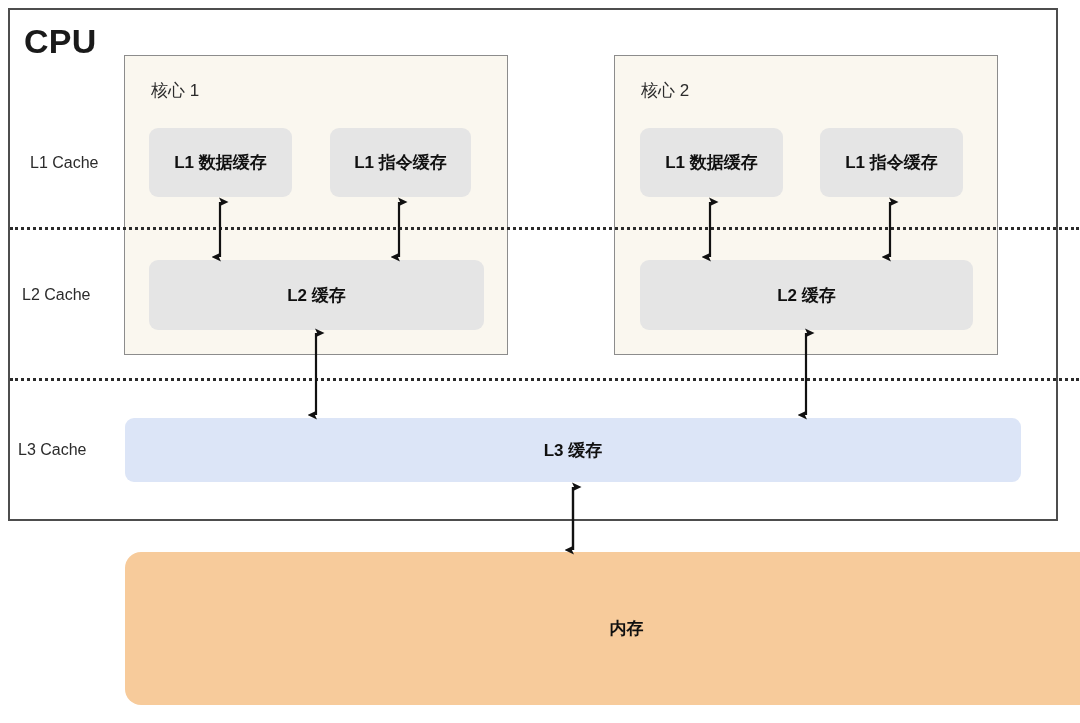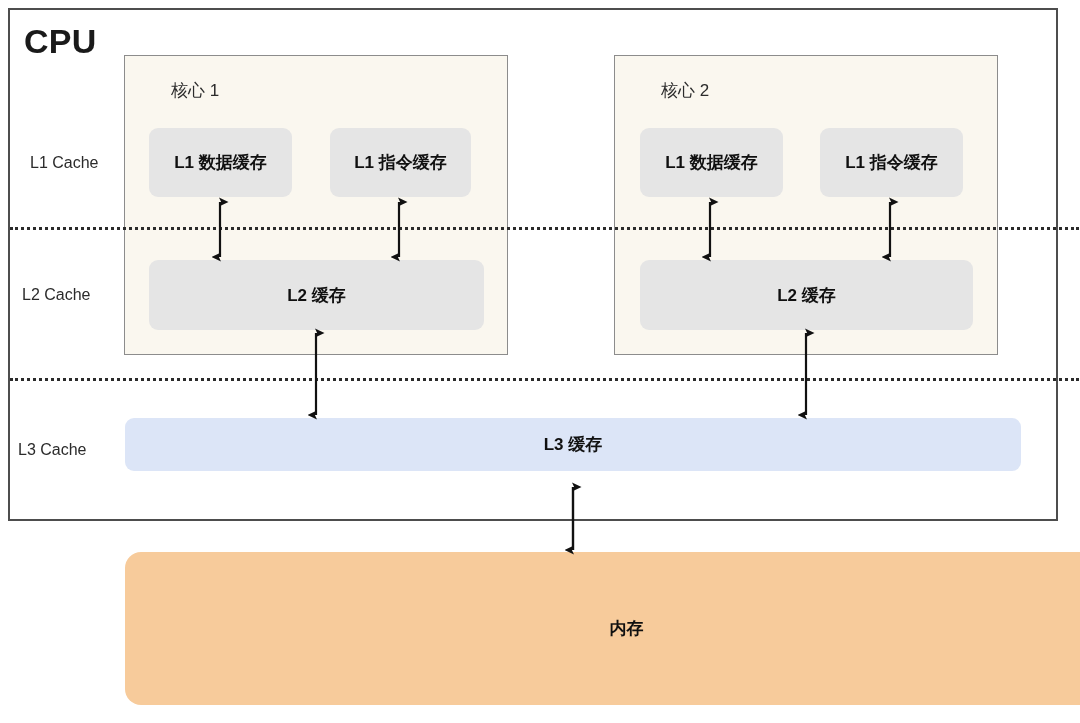--- a/index.html
+++ b/index.html
@@ -62,21 +62,20 @@
     position: absolute;
     background: #faf7ef;
     border: 1px solid #8c8c8c;
     box-sizing: border-box;
   }
   .core-label {
     position: absolute;
     font-size: 17px;
     color: #2b2b2b;
     white-space: nowrap;
-    margin-left: 20px;
   }
 
   
   .cache-box {
     position: absolute;
     background: #e5e5e5;
     border-radius: 9px;
     display: flex;
     align-items: center;
     justify-content: center;
@@ -153,21 +152,21 @@
   <div class="cache-box" style="left:149px; top:128px; width:143px; height:69px;">L1 数据缓存</div>
   <div class="cache-box" style="left:330px; top:128px; width:141px; height:69px;">L1 指令缓存</div>
   <div class="cache-box" style="left:149px; top:260px; width:335px; height:70px;">L2 缓存</div>
 
   <div class="core-box" style="left:614px; top:55px; width:384px; height:300px;"></div>
   <div class="core-label" style="left:641px; top:79px;">核心 2</div>
   <div class="cache-box" style="left:640px; top:128px; width:143px; height:69px;">L1 数据缓存</div>
   <div class="cache-box" style="left:820px; top:128px; width:143px; height:69px;">L1 指令缓存</div>
   <div class="cache-box" style="left:640px; top:260px; width:333px; height:70px;">L2 缓存</div>
 
-  <div class="l3-box" style="left:125px; top:418px; width:896px; height:53px;">L3 缓存</div>
+  <div class="l3-box" style="left:125px; top:418px; width:896px; height:64px;">L3 缓存</div>
 
   <div class="memory-box" style="left:125px; top:552px; width:1003px; height:153px;">内存</div>
 
   <div class="dotted-sep" style="top:227px;"></div>
   <div class="dotted-sep" style="top:378px;"></div>
 
   <svg class="arrow-layer" viewBox="0 0 1080 723" xmlns="http://www.w3.org/2000/svg">
     <defs>
       <marker id="ah-up" markerWidth="10" markerHeight="10" refX="5" refY="8.5" orient="auto" markerUnits="userSpaceOnUse">
         <path d="M5,0 L9.5,9.5 L5,7.4 L0.5,9.5 Z" fill="#111111"></path>

